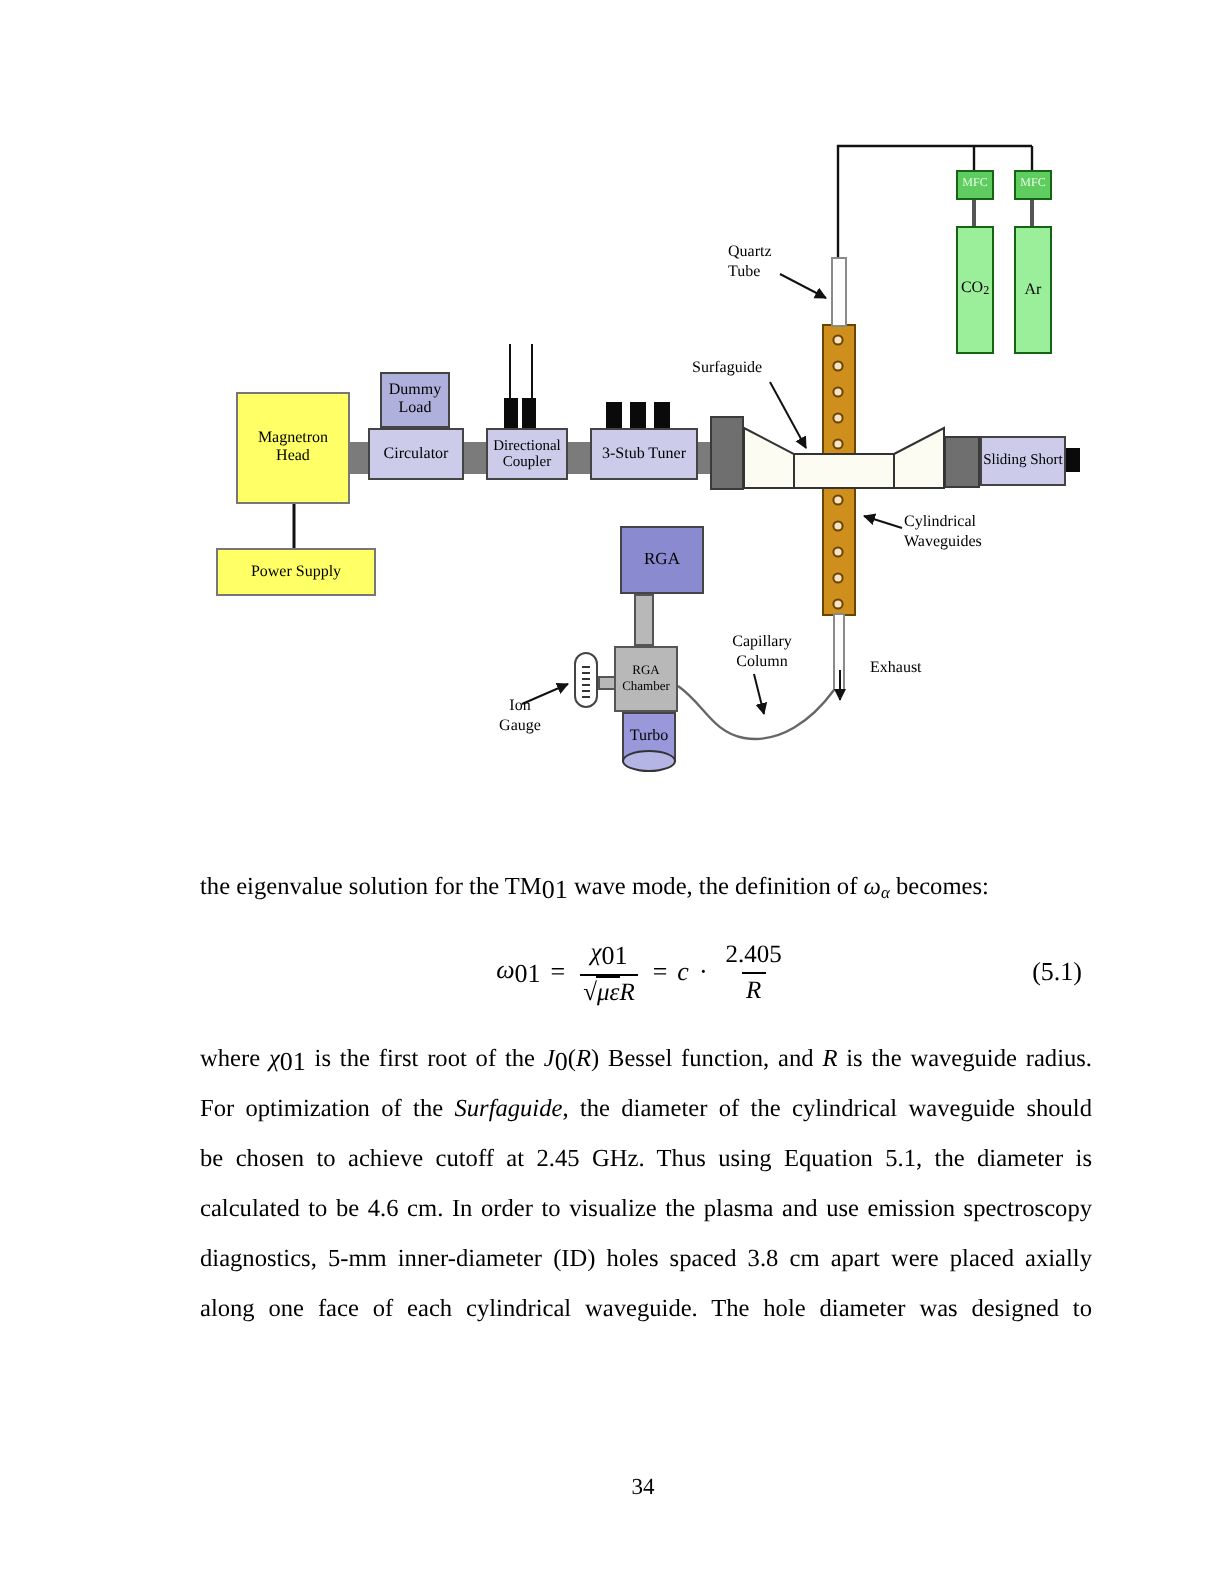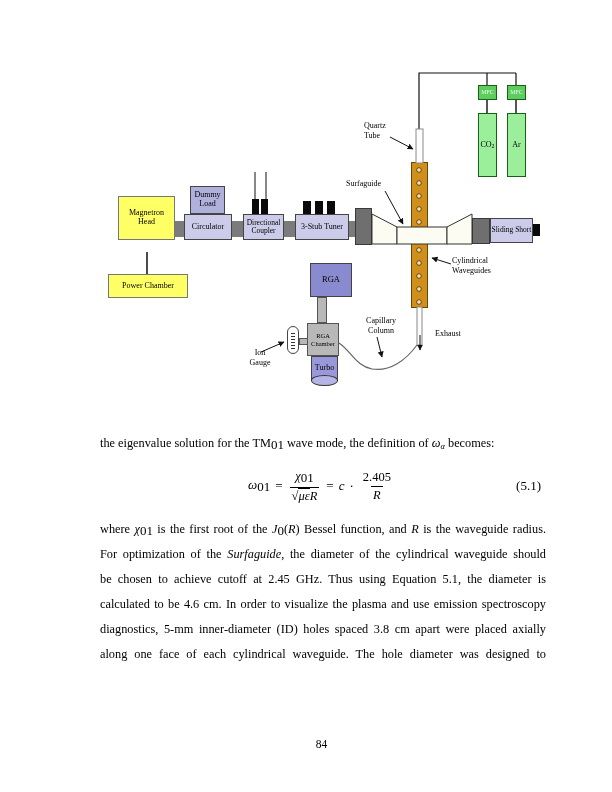--- a/index.html
+++ b/index.html
@@ -42,26 +42,26 @@
 </style>
 </head>
 <body>
 
 <div class="page">
 
   <div class="diagram">
 
     <div class="bar" style="left:175px;top:221px;width:182px;height:16px;"></div>
 
-    <div class="dbox" style="left: 118px; top: 196px; width: 57px; height: 44px; border-color: rgb(119, 119, 119); background-color: rgb(255, 255, 102);">
+    <div class="dbox" style="left: 118px; top: 196px; width: 57px; height: 56px; border-color: rgb(119, 119, 119); background-color: rgb(255, 255, 102);">
       <span>Magnetron
 Head</span>
     </div>
     <div class="dbox" style="left: 108px; top: 274px; width: 80px; height: 24px; border-color: rgb(119, 119, 119); background-color: rgb(255, 255, 102);">
-      <span>Power Chamber</span>
+      <span>Power Supply</span>
     </div>
 
     <div class="dbox" style="left: 190px; top: 186px; width: 35px; height: 28px; background-color: rgb(176, 176, 220); align-items: center;">
       <span>Dummy
 Load</span>
     </div>
     <div class="dbox" style="left: 184px; top: 214px; width: 48px; height: 26px; background-color: rgb(204, 204, 234);">
       <span>Circulator</span>
     </div>
     <div class="dbox" style="left: 243px; top: 214px; width: 41px; height: 26px; font-size: 7.5px; background-color: rgb(204, 204, 234);">
@@ -201,14 +201,14 @@
     <span class="eq-num">(5.1)</span>
   </div>
 
   <div class="bline just" style="top:517px;"><span>where </span><span class="i">χ</span><span class="sb">01</span><span> is the first root of the </span><span class="i">J</span><span class="sb">0</span><span>(</span><span class="i">R</span><span>) Bessel function, and </span><span class="i">R</span><span> is the waveguide radius.</span></div>
   <div class="bline just" style="top:542px;"><span>For optimization of the </span><span class="i">Surfaguide</span><span>, the diameter of the cylindrical waveguide should</span></div>
   <div class="bline just" style="top:567px;"><span>be chosen to achieve cutoff at 2.45 GHz. Thus using Equation 5.1, the diameter is</span></div>
   <div class="bline just" style="top:592px;"><span>calculated to be 4.6 cm. In order to visualize the plasma and use emission spectroscopy</span></div>
   <div class="bline just" style="top:617px;"><span>diagnostics, 5-mm inner-diameter (ID) holes spaced 3.8 cm apart were placed axially</span></div>
   <div class="bline just" style="top:642px;"><span>along one face of each cylindrical waveguide. The hole diameter was designed to</span></div>
 
-  <div class="pagenum">84</div>
+  <div class="pagenum">34</div>
 </div>
 
 </body></html>

